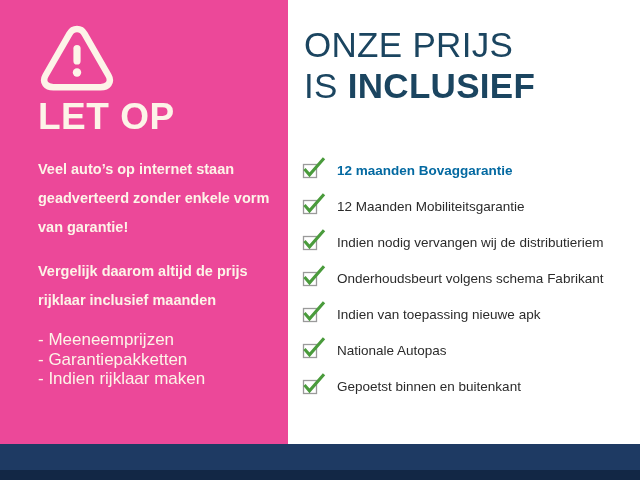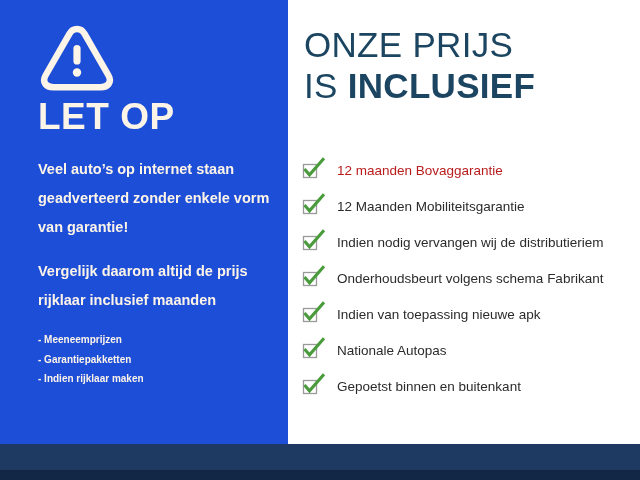--- a/index.html
+++ b/index.html
@@ -16,21 +16,21 @@
     font-family: "Liberation Sans", sans-serif;
   }
 
   
   .left-panel {
     position: absolute;
     left: 0;
     top: 0;
     width: 288px;
     height: 444px;
-    background: #1d4ed8;
+    background: #ec4899;
     box-sizing: border-box;
   }
 
   .warning-icon {
     position: absolute;
     left: 40px;
     top: 25px;
     width: 74px;
     height: 66px;
   }
@@ -61,23 +61,23 @@
     font-weight: bold;
     color: #fdf4e8;
   }
   .para.tight { margin-bottom: 16px; }
   .bullet-list {
     list-style: none;
     margin: 0;
     padding: 0;
   }
   .bullet-list li {
-    font-size: 10px;
+    font-size: 17px;
     line-height: 19.5px;
-    font-weight: bold;
+    font-weight: normal;
     color: #fdf4e8;
     white-space: nowrap;
   }
 
   
   .right-panel {
     position: absolute;
     left: 288px;
     top: 0;
     width: 396px;
@@ -125,22 +125,22 @@
   }
   .check-icon svg { display: block; width: 24px; height: 24px; }
 
   .feature-label {
     font-size: 13.5px;
     line-height: 17px;
     color: #2b2b2b;
     white-space: nowrap;
   }
   .feature-item.highlight .feature-label {
-    font-weight: normal;
-    color: #b91c1c;
+    font-weight: bold;
+    color: #0369a1;
   }
 
   
   .footer-bar {
     position: absolute;
     left: 0;
     top: 444px;
     width: 640px;
     height: 36px;
     background: #1e3a63;

